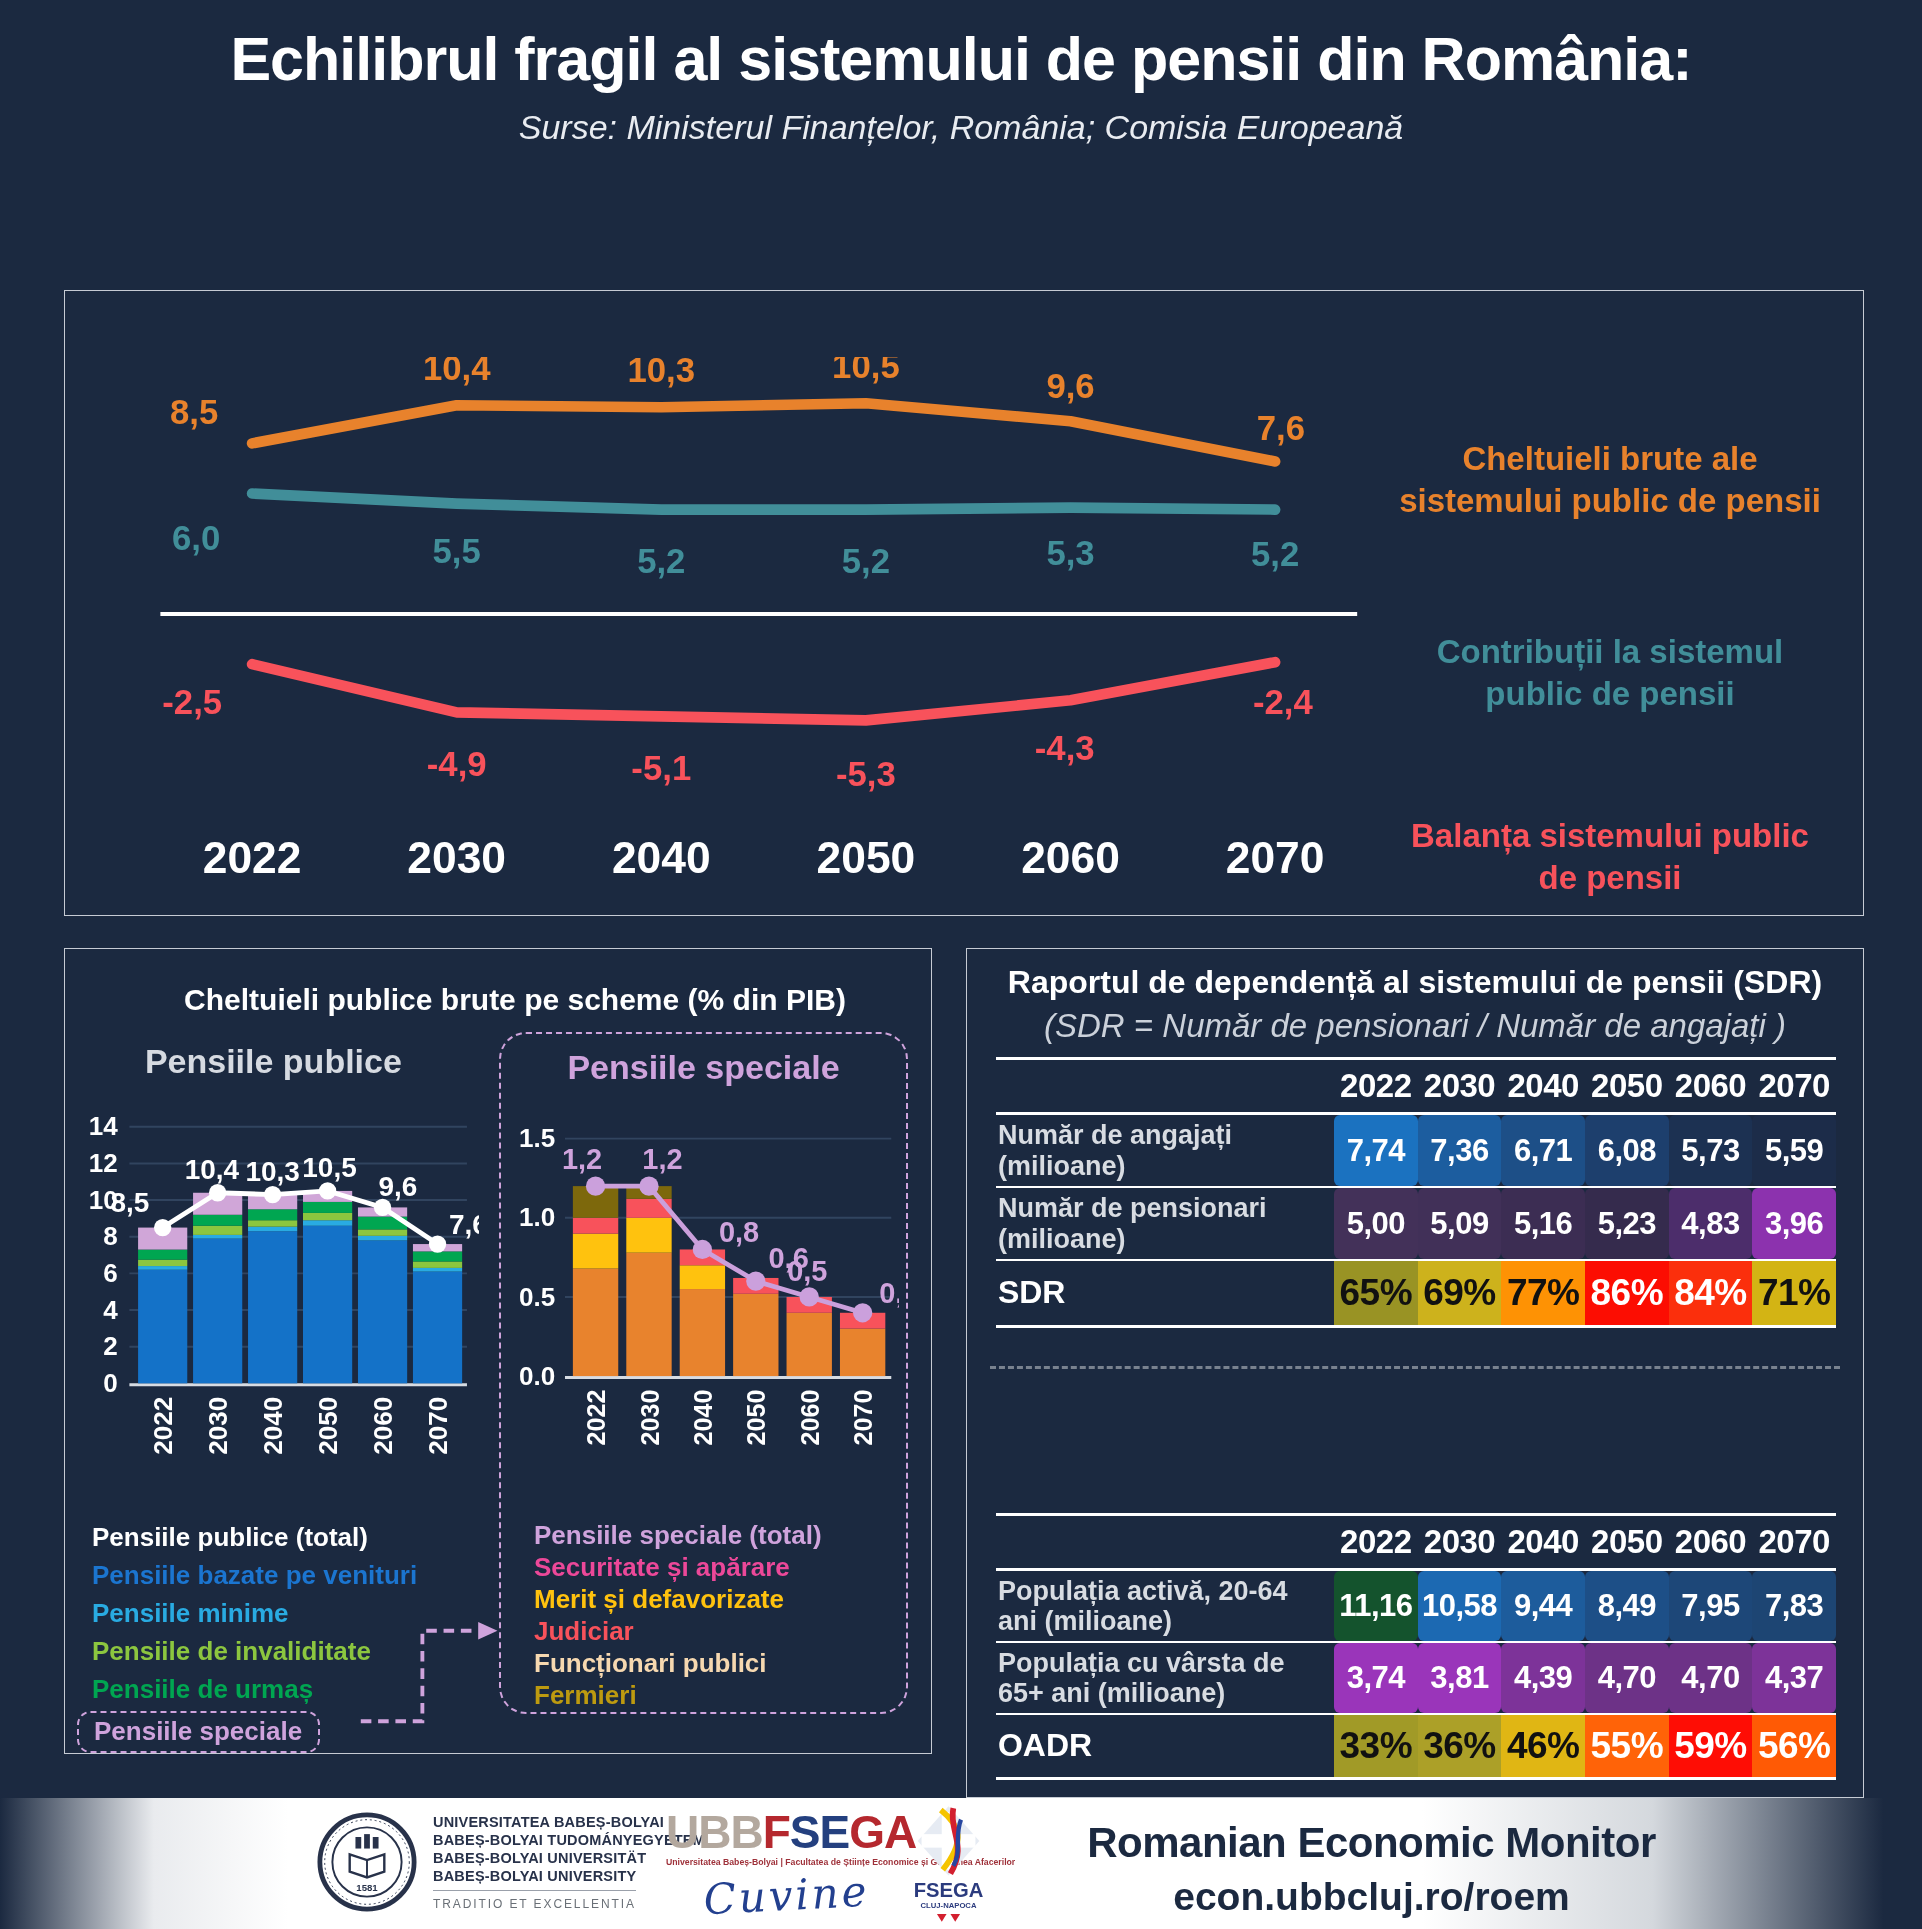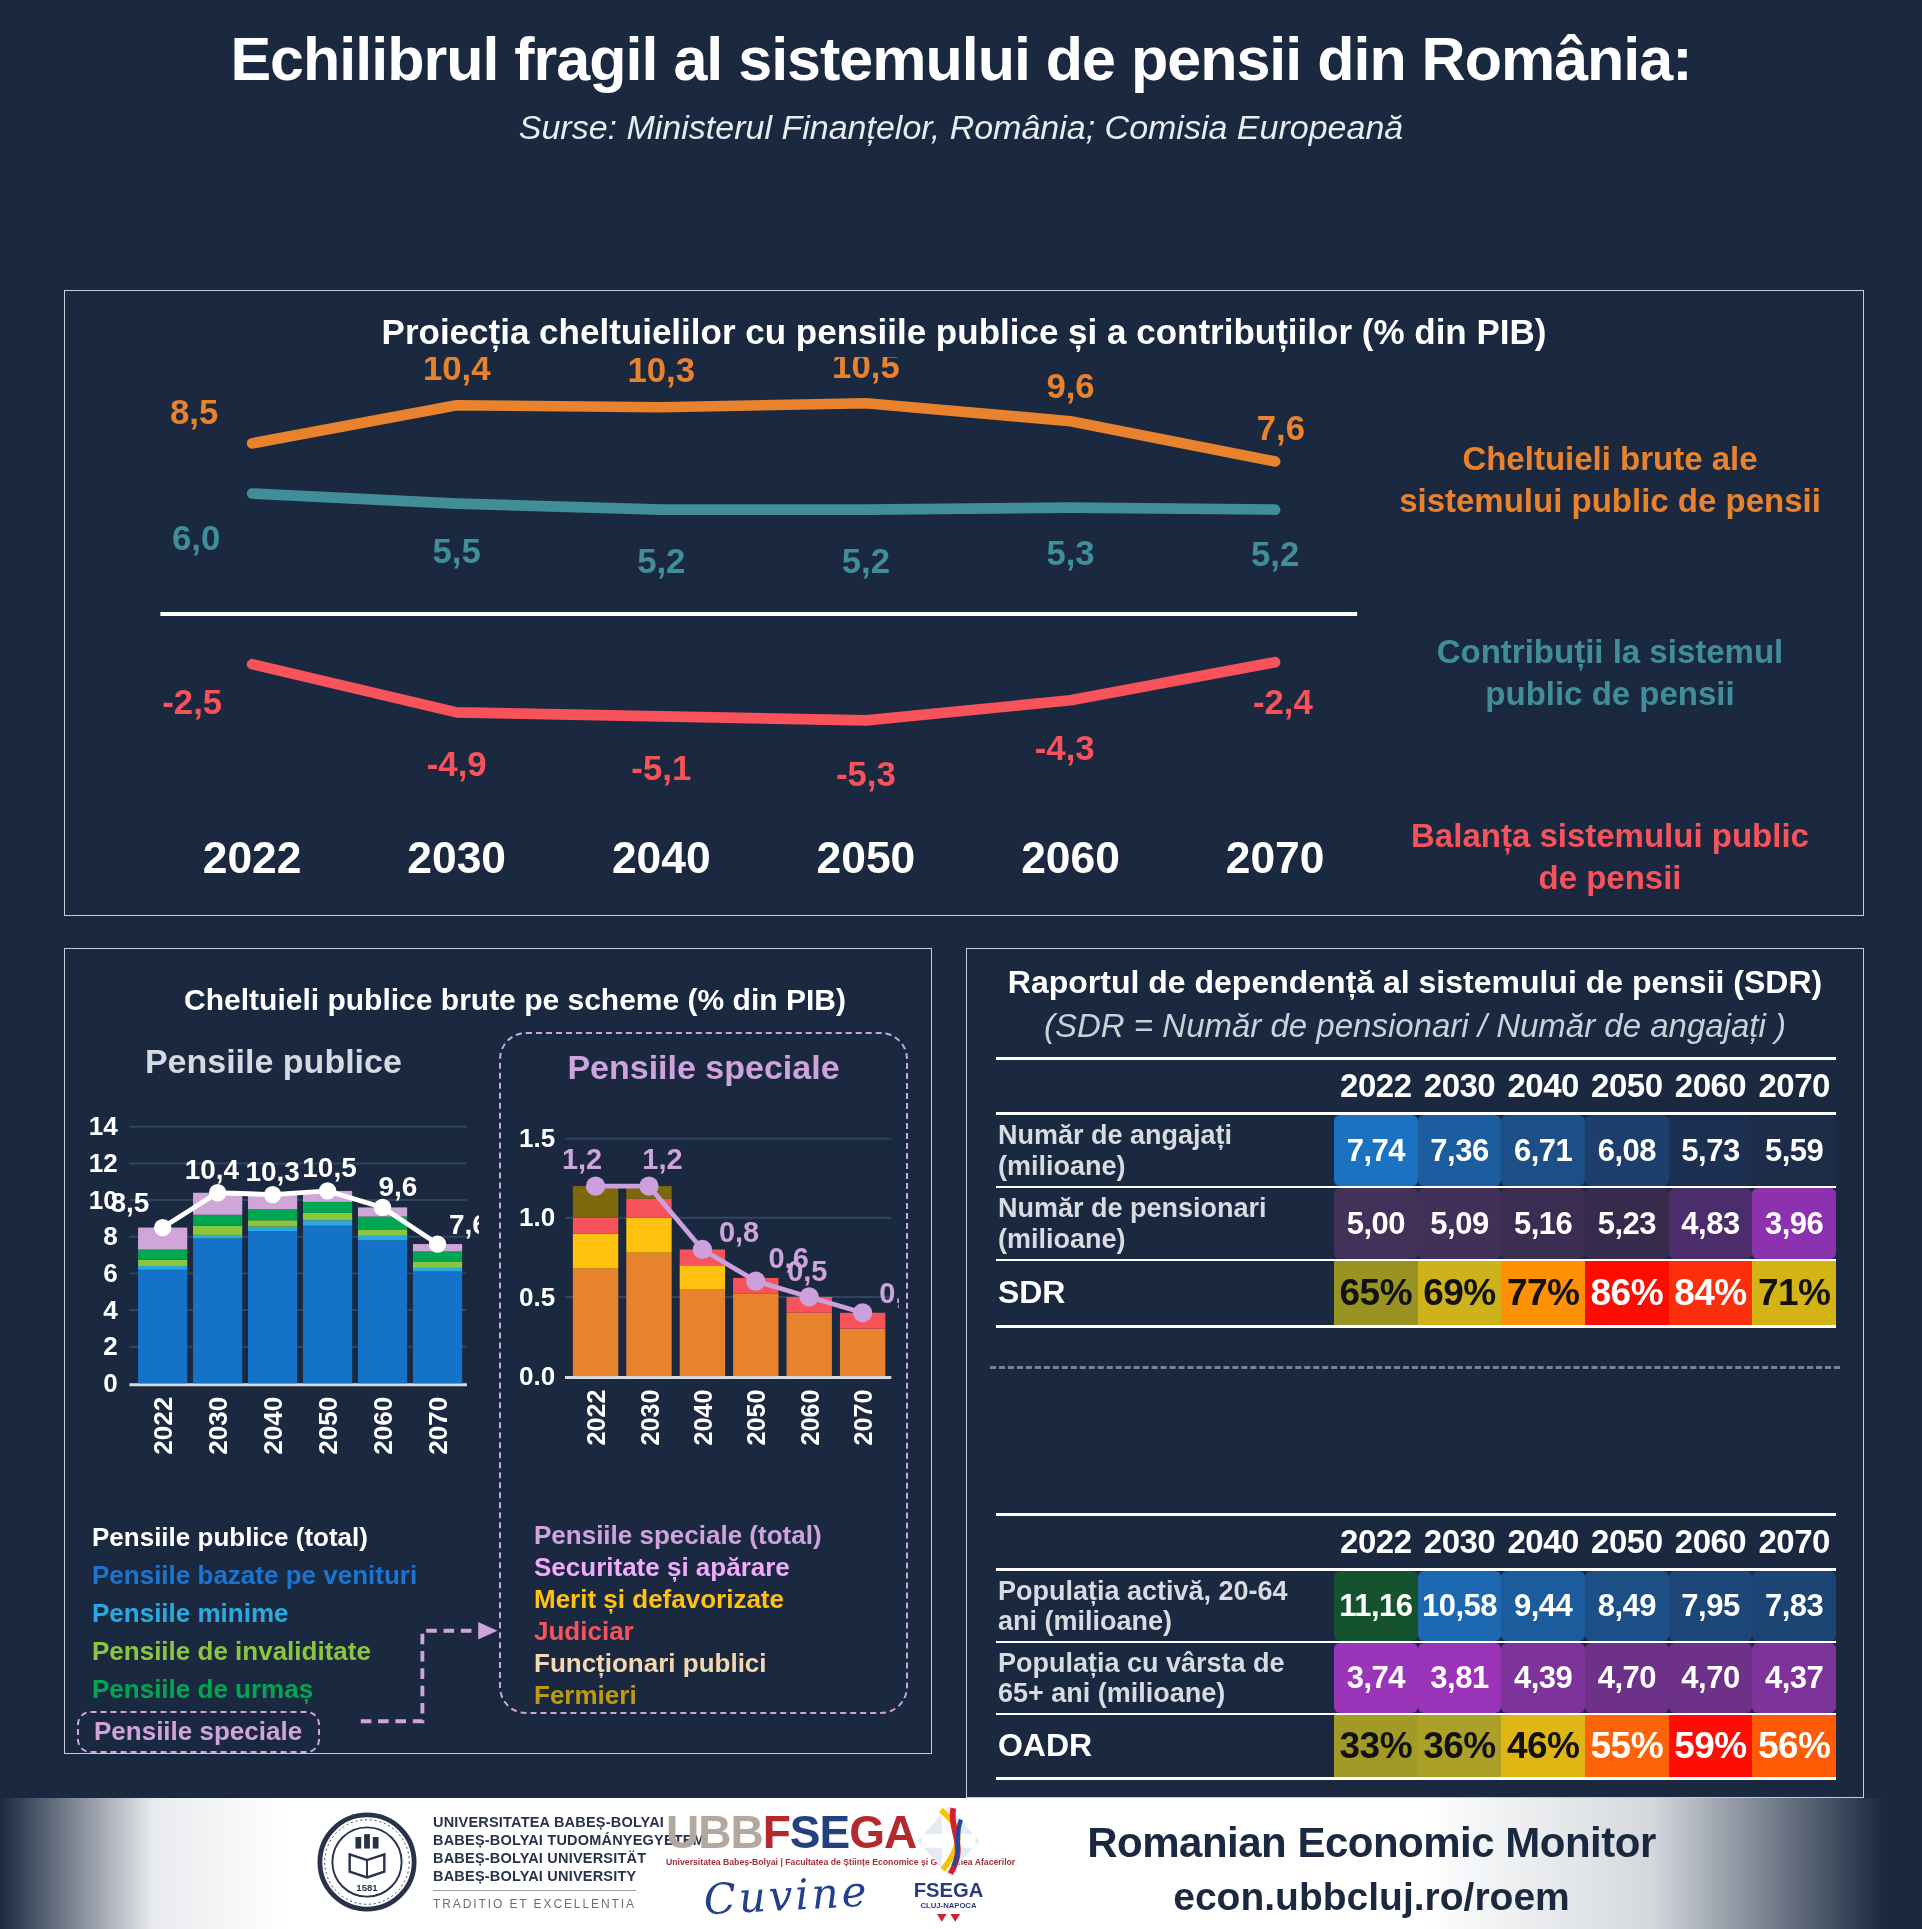--- a/index.html
+++ b/index.html
@@ -82,21 +82,20 @@
 <body>
 
 <div class="page">
 
   <div class="hdr">
     <div class="t1">Echilibrul fragil al sistemului de pensii din România:</div>
     <div class="sub">Surse: Ministerul Finanțelor, România; Comisia Europeană</div>
   </div>
 
   <section class="panel" id="panel-proj">
-    <h2 class="proj-title">Proiecția cheltuielilor cu pensiile publice și a contribuțiilor (% din PIB)</h2>
     <svg id="proj-svg" width="1274" height="541" viewBox="0 0 1320 560">
         <line x1="75" y1="266" x2="1315" y2="266" stroke="#FFFFFF" stroke-width="4"></line>
         <polyline points="170,89.19999999999999 382,49.67999999999998 594,51.75999999999999 806,47.599999999999994 1018,66.32 1230,107.92000000000002" fill="none" stroke="#E8822C" stroke-width="11" stroke-linejoin="round" stroke-linecap="round"></polyline>
         <text x="110" y="69.19999999999999" fill="#E8822C" font-size="36" font-weight="bold" text-anchor="middle">8,5</text>
         <text x="382" y="23.67999999999998" fill="#E8822C" font-size="36" font-weight="bold" text-anchor="middle">10,4</text>
         <text x="594" y="25.75999999999999" fill="#E8822C" font-size="36" font-weight="bold" text-anchor="middle">10,3</text>
         <text x="806" y="21.599999999999994" fill="#E8822C" font-size="36" font-weight="bold" text-anchor="middle">10,5</text>
         <text x="1018" y="42.31999999999999" fill="#E8822C" font-size="36" font-weight="bold" text-anchor="middle">9,6</text>
         <text x="1236" y="85.92000000000002" fill="#E8822C" font-size="36" font-weight="bold" text-anchor="middle">7,6</text>
         <polyline points="170,141.2 382,151.6 594,157.83999999999997 806,157.83999999999997 1018,155.76 1230,157.83999999999997" fill="none" stroke="#418E99" stroke-width="11" stroke-linejoin="round" stroke-linecap="round"></polyline>
@@ -252,21 +251,21 @@
           <text x="238.33333333333334" y="148.79999999999998" fill="#CFA3DC" font-size="30" font-weight="bold" text-anchor="middle">0,8</text>
           <circle cx="255.66666666666666" cy="189.60000000000002" r="10" fill="#CBA0DC"></circle>
           <text x="289.66666666666663" y="175.60000000000002" fill="#CFA3DC" font-size="30" font-weight="bold" text-anchor="middle">0,6</text>
           <circle cx="311.00000000000006" cy="206" r="10" fill="#CBA0DC"></circle>
           <text x="309.00000000000006" y="190" fill="#CFA3DC" font-size="30" font-weight="bold" text-anchor="middle">0,5</text>
           <circle cx="366.33333333333337" cy="222.39999999999998" r="10" fill="#CBA0DC"></circle>
           <text x="404.33333333333337" y="212.39999999999998" fill="#CFA3DC" font-size="30" font-weight="bold" text-anchor="middle">0,4</text>
         </svg>
       <ul class="chart-legend" id="spec-legend">
           <li><span style="color: rgb(207, 163, 220);">Pensiile speciale (total)</span></li>
-          <li><span style="color: #f0abfc;">Securitate și apărare</span></li>
+          <li><span style="color: #ec4899;">Securitate și apărare</span></li>
           <li><span style="color: rgb(255, 194, 14);">Merit și defavorizate</span></li>
           <li><span style="color: rgb(248, 82, 91);">Judiciar</span></li>
           <li><span style="color: rgb(246, 216, 176);">Funcționari publici</span></li>
           <li><span style="color: rgb(189, 154, 16);">Fermieri</span></li>
         </ul>
     </div>
   </section>
 
   <section class="panel" id="panel-tables">
     <h3 class="t-title" id="sdr-title">Raportul de dependență al sistemului de pensii (SDR)</h3>

